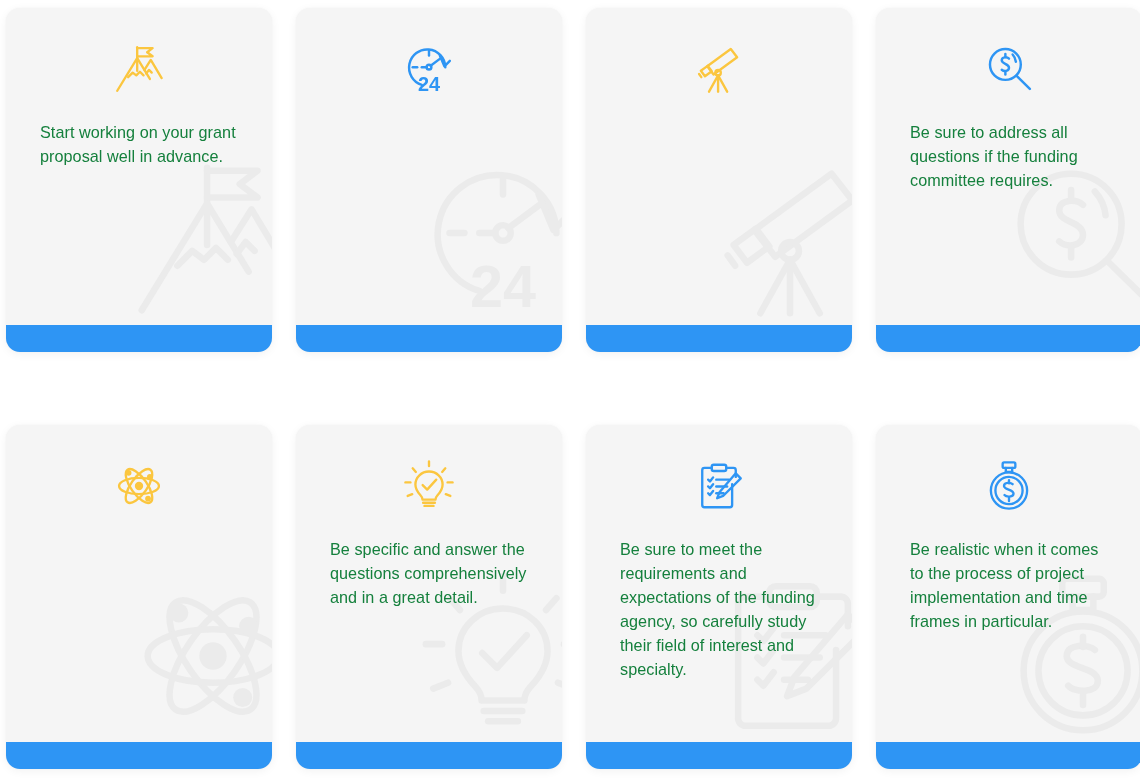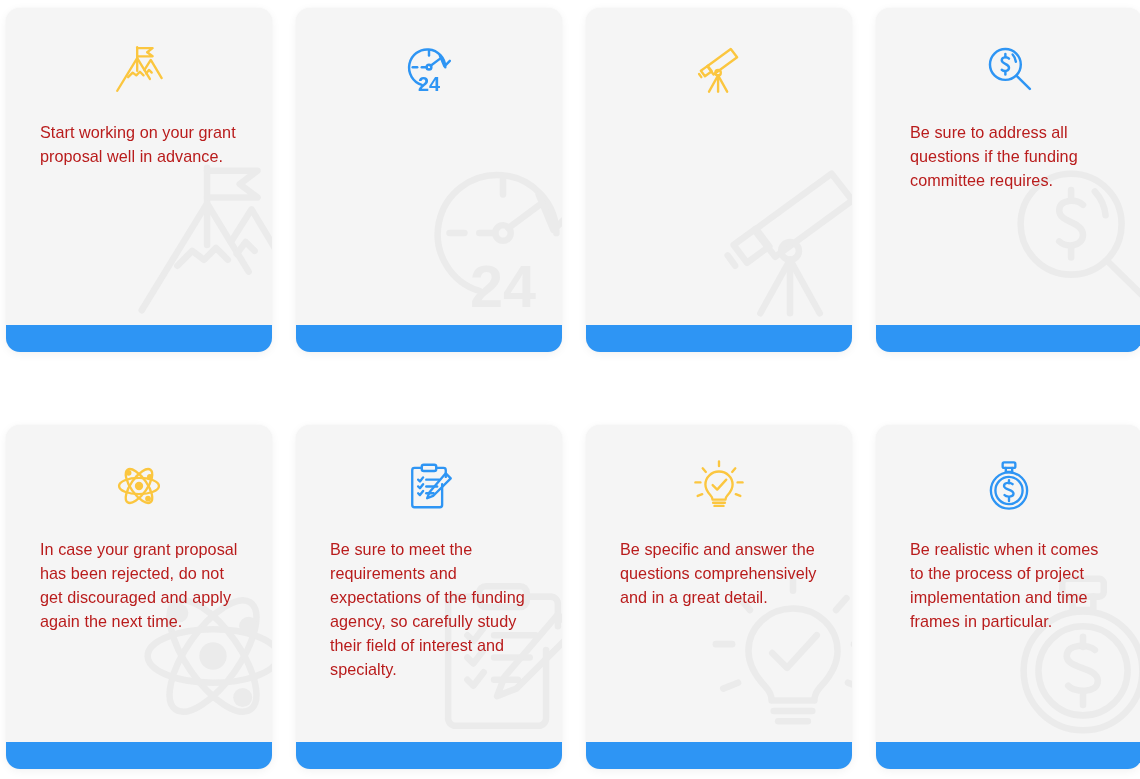--- a/index.html
+++ b/index.html
@@ -59,21 +59,21 @@
     padding-top: 10px;
   }
   .icon-wrap svg { width: 58px; height: 58px; display: block; }
 
   .card-text {
     position: relative;
     z-index: 2;
     padding: 0 30px 0 34px;
     font-size: 16.2px;
     line-height: 24px;
-    color: #b91c1c;
+    color: #15803d;
     letter-spacing: 0.05px;
     hyphens: auto;
     flex: 1;
   }
 
   .card-bar {
     position: absolute;
     left: 0; right: 0; bottom: 0;
     height: 27px;
     background: #2e95f4;
@@ -205,54 +205,20 @@
       <svg viewBox="0 0 64 64" fill="none" stroke="#fbc63f" stroke-width="2.6" stroke-linecap="round" stroke-linejoin="round">
         <ellipse cx="32" cy="32" rx="9" ry="22" transform="rotate(35 32 32)"></ellipse>
         <ellipse cx="32" cy="32" rx="9" ry="22" transform="rotate(-35 32 32)"></ellipse>
         <ellipse cx="32" cy="32" rx="9" ry="22" transform="rotate(90 32 32)"></ellipse>
         <circle cx="32" cy="32" r="4.6" fill="#fbc63f" stroke="none"></circle>
         <circle cx="20.5" cy="17.5" r="3.2" fill="#fbc63f" stroke="none"></circle>
         <circle cx="44" cy="22" r="3.2" fill="#fbc63f" stroke="none"></circle>
         <circle cx="42" cy="46" r="3.2" fill="#fbc63f" stroke="none"></circle>
       </svg>
     </div>
-    <div class="card-text">In case your grant proposal has been rejected, do not get discouraged and apply again the next time.</div>
-    <div class="card-bar"></div>
-  </div>
-
-  <div class="card">
-    <div class="watermark">
-      <svg viewBox="0 0 64 64" fill="none" stroke="#ebebeb" stroke-width="2.2" stroke-linecap="round" stroke-linejoin="round">
-        <path d="M24 12 H16 A2.5 2.5 0 0 0 13.5 14.5 V53 A2.5 2.5 0 0 0 16 55.5 H44 A2.5 2.5 0 0 0 46.5 53 V30"></path>
-        <rect x="24" y="8.5" width="16" height="7" rx="2.2"></rect>
-        <path d="M40 12 H48 A2.5 2.5 0 0 1 50.5 14.5 V22"></path>
-        <path d="M20 25 L22 27 L25.5 22.5"></path>
-        <path d="M20 32.5 L22 34.5 L25.5 30"></path>
-        <path d="M20 40 L22 42 L25.5 37.5"></path>
-        <path d="M29 25 H43"></path>
-        <path d="M29 32.5 H41"></path>
-        <path d="M29 40 H37"></path>
-        <path d="M50.5 18 L56 23.5 L36.5 43 L30 45.5 L32.5 39 Z"></path>
-      </svg>
-    </div>
-    <div class="icon-wrap">
-      <svg viewBox="0 0 64 64" fill="none" stroke="#2e95f4" stroke-width="2.6" stroke-linecap="round" stroke-linejoin="round">
-        <path d="M24 12 H16 A2.5 2.5 0 0 0 13.5 14.5 V53 A2.5 2.5 0 0 0 16 55.5 H44 A2.5 2.5 0 0 0 46.5 53 V30"></path>
-        <rect x="24" y="8.5" width="16" height="7" rx="2.2"></rect>
-        <path d="M40 12 H48 A2.5 2.5 0 0 1 50.5 14.5 V22"></path>
-        <path d="M20 25 L22 27 L25.5 22.5"></path>
-        <path d="M20 32.5 L22 34.5 L25.5 30"></path>
-        <path d="M20 40 L22 42 L25.5 37.5"></path>
-        <path d="M29 25 H43"></path>
-        <path d="M29 32.5 H41"></path>
-        <path d="M29 40 H37"></path>
-        <path d="M50.5 18 L56 23.5 L36.5 43 L30 45.5 L32.5 39 Z"></path>
-      </svg>
-    </div>
-    <div class="card-text">Be sure to meet the requirements and expectations of the funding agency, so carefully study their field of interest and specialty.</div>
     <div class="card-bar"></div>
   </div>
 
   <div class="card">
     <div class="watermark">
       <svg viewBox="0 0 64 64" fill="none" stroke="#ebebeb" stroke-width="2.2" stroke-linecap="round" stroke-linejoin="round">
         <path d="M32 16 C23.7 16 17 22.4 17 30.3 C17 35.6 20 39.4 22.6 42.2 C24 43.7 24.8 45.3 24.8 47 H39.2 C39.2 45.3 40 43.7 41.4 42.2 C44 39.4 47 35.6 47 30.3 C47 22.4 40.3 16 32 16 Z"></path>
         <path d="M25.5 50.5 H38.5"></path>
         <path d="M27 54 H37"></path>
         <path d="M25 31 L30 36 L40 25"></path>
@@ -280,20 +246,53 @@
         <path d="M55.5 43 L50.5 41"></path>
       </svg>
     </div>
     <div class="card-text">Be specific and answer the questions comprehensively and in a great detail.</div>
     <div class="card-bar"></div>
   </div>
 
   <div class="card">
     <div class="watermark">
       <svg viewBox="0 0 64 64" fill="none" stroke="#ebebeb" stroke-width="2.2" stroke-linecap="round" stroke-linejoin="round">
+        <path d="M24 12 H16 A2.5 2.5 0 0 0 13.5 14.5 V53 A2.5 2.5 0 0 0 16 55.5 H44 A2.5 2.5 0 0 0 46.5 53 V30"></path>
+        <rect x="24" y="8.5" width="16" height="7" rx="2.2"></rect>
+        <path d="M40 12 H48 A2.5 2.5 0 0 1 50.5 14.5 V22"></path>
+        <path d="M20 25 L22 27 L25.5 22.5"></path>
+        <path d="M20 32.5 L22 34.5 L25.5 30"></path>
+        <path d="M20 40 L22 42 L25.5 37.5"></path>
+        <path d="M29 25 H43"></path>
+        <path d="M29 32.5 H41"></path>
+        <path d="M29 40 H37"></path>
+        <path d="M50.5 18 L56 23.5 L36.5 43 L30 45.5 L32.5 39 Z"></path>
+      </svg>
+    </div>
+    <div class="icon-wrap">
+      <svg viewBox="0 0 64 64" fill="none" stroke="#2e95f4" stroke-width="2.6" stroke-linecap="round" stroke-linejoin="round">
+        <path d="M24 12 H16 A2.5 2.5 0 0 0 13.5 14.5 V53 A2.5 2.5 0 0 0 16 55.5 H44 A2.5 2.5 0 0 0 46.5 53 V30"></path>
+        <rect x="24" y="8.5" width="16" height="7" rx="2.2"></rect>
+        <path d="M40 12 H48 A2.5 2.5 0 0 1 50.5 14.5 V22"></path>
+        <path d="M20 25 L22 27 L25.5 22.5"></path>
+        <path d="M20 32.5 L22 34.5 L25.5 30"></path>
+        <path d="M20 40 L22 42 L25.5 37.5"></path>
+        <path d="M29 25 H43"></path>
+        <path d="M29 32.5 H41"></path>
+        <path d="M29 40 H37"></path>
+        <path d="M50.5 18 L56 23.5 L36.5 43 L30 45.5 L32.5 39 Z"></path>
+      </svg>
+    </div>
+    <div class="card-text">Be sure to meet the requirements and expectations of the funding agency, so carefully study their field of interest and specialty.</div>
+    <div class="card-bar"></div>
+  </div>
+
+  <div class="card">
+    <div class="watermark">
+      <svg viewBox="0 0 64 64" fill="none" stroke="#ebebeb" stroke-width="2.2" stroke-linecap="round" stroke-linejoin="round">
         <circle cx="32" cy="37" r="20"></circle>
         <circle cx="32" cy="37" r="15"></circle>
         <rect x="25" y="6" width="14" height="6" rx="1.6"></rect>
         <path d="M28.5 12 V16.5 H35.5 V12"></path>
         <path d="M36 30 C34 28 26.5 27.6 26.5 32 C26.5 36.4 37 35.6 37 40.4 C37 44.6 29 44.4 27 42"></path>
         <path d="M32 25.5 V29"></path>
         <path d="M32 45 V48.5"></path>
       </svg>
     </div>
     <div class="icon-wrap">

